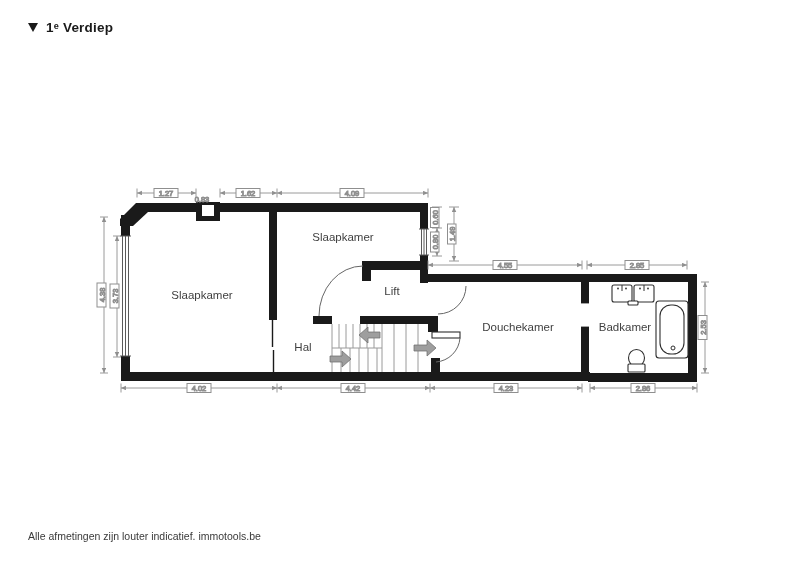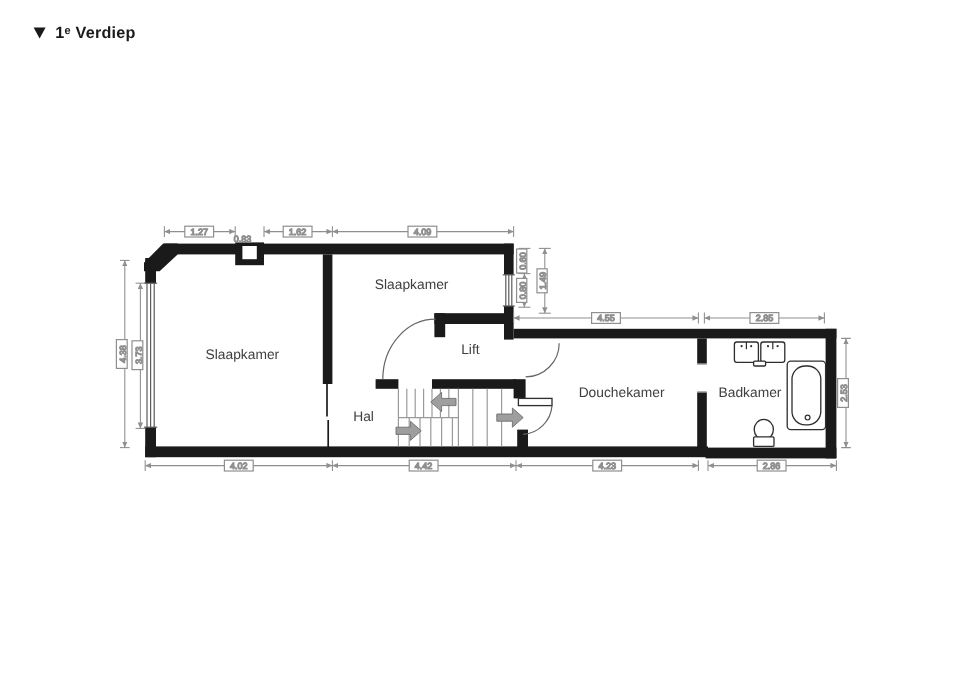--- a/index.html
+++ b/index.html
@@ -244,13 +244,14 @@
         <rect class="lbg" x="341" y="383.5" width="24" height="9"></rect>
         <text class="dimtxt" x="353" y="390.5">4.42</text>
         <rect class="lbg" x="494" y="383.5" width="24" height="9"></rect>
         <text class="dimtxt" x="506" y="390.5">4.23</text>
         <rect class="lbg" x="631" y="383.5" width="24" height="9"></rect>
         <text class="dimtxt" x="643" y="390.5">2.86</text>
       </g>
     </g>
   </svg>
 
+  <div class="ftr">Alle afmetingen zijn louter indicatief. immotools.be</div>
 </div>
 
 </body></html>

